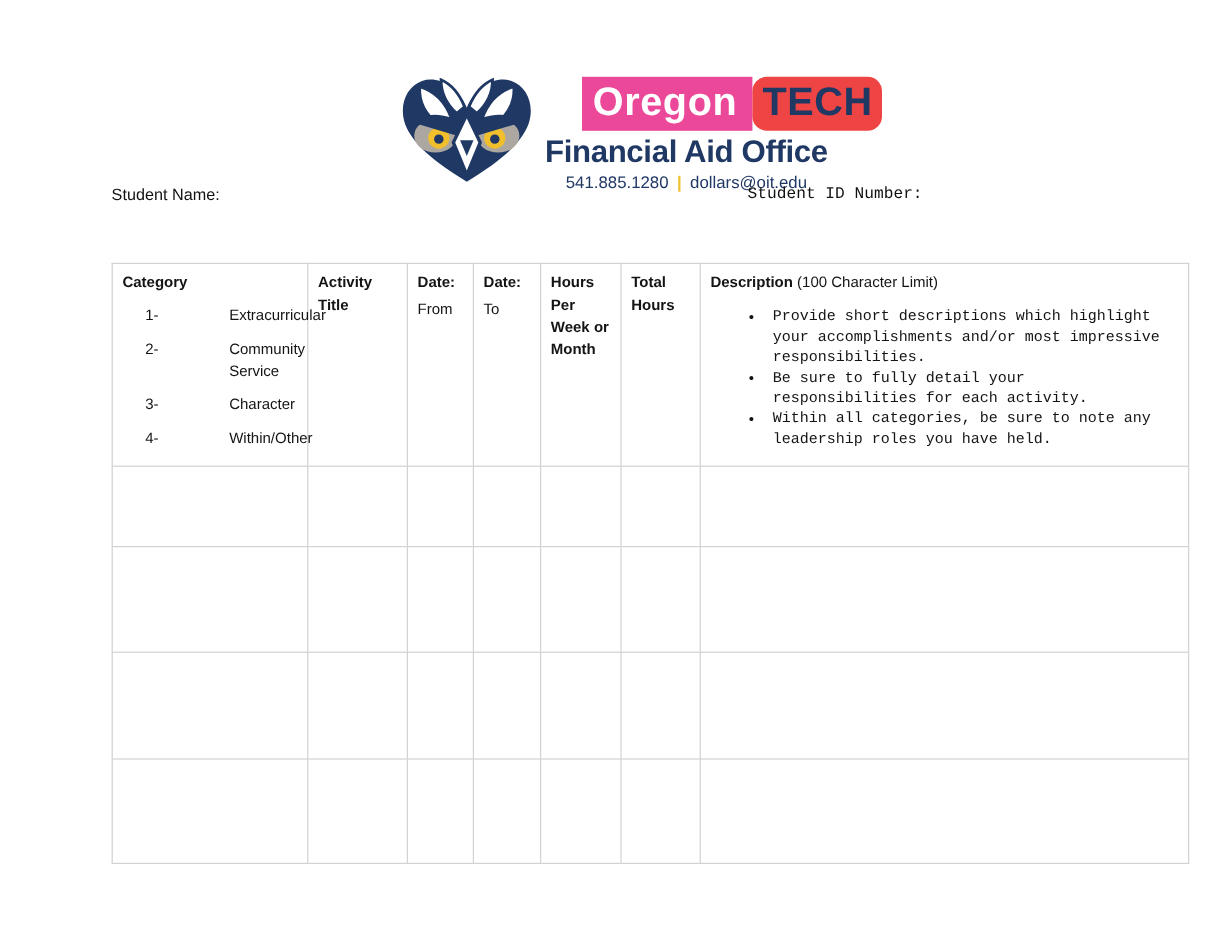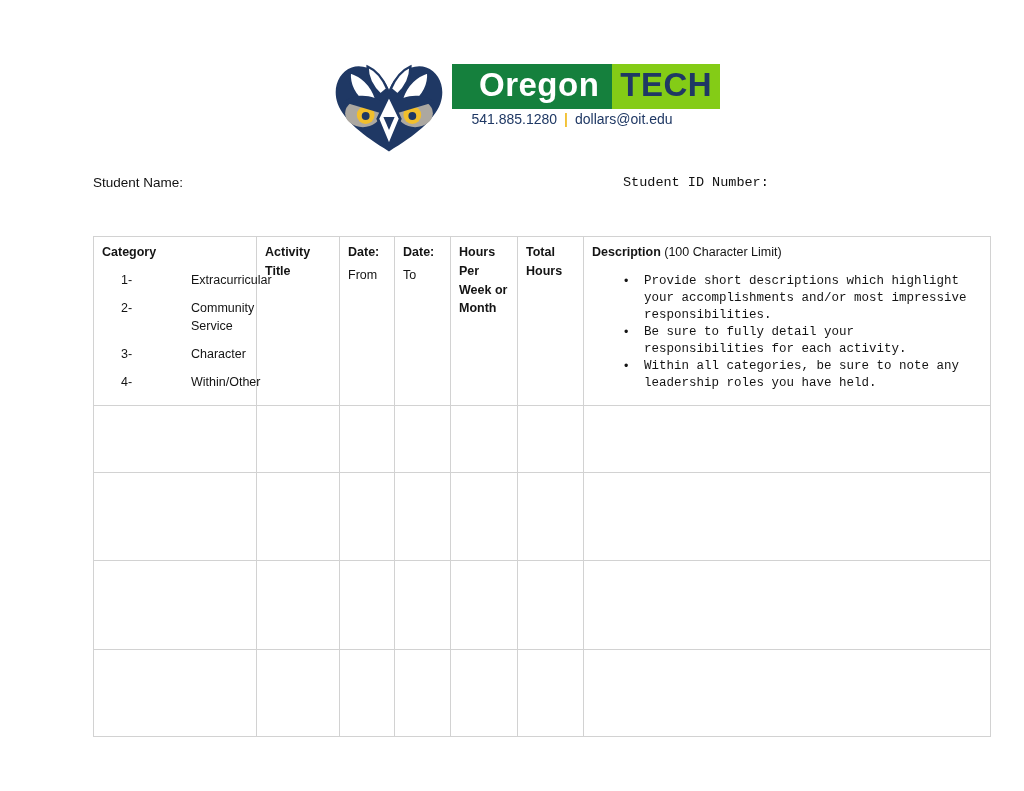--- a/index.html
+++ b/index.html
@@ -4,36 +4,36 @@
 <style>
   * { box-sizing: border-box; }
   html,body { margin:0; padding:0; background:#ffffff; }
   body { font-family:"Liberation Sans", sans-serif; color:#161616; }
   .page { position:relative; width:1024px; height:791px; background:#ffffff; overflow:hidden; }
 
   
   .owl { position:absolute; left:333px; top:60px; width:112px; height:97px; }
   .wordmark { position:absolute; left:452px; top:64px; width:240px; }
   .wm-boxes { display:flex; height:45px; }
-  .wm-oregon { background:#15803d; color:#ffffff; font-weight:bold; font-size:33px;
-               display:flex; align-items:center; padding:0 13px 3px 27px; letter-spacing:0.5px; }
-  .wm-tech { background:#84cc16; color:#1F3864; font-weight:bold; font-size:33px;
-             display:flex; align-items:center; padding:0 8px 3px 8px; letter-spacing:0.5px; }
+  .wm-oregon { background:#ec4899; color:#ffffff; font-weight:bold; font-size:33px;
+               display:flex; align-items:center; padding:0 13px 3px 9px; letter-spacing:0.5px;margin-left:33px; }
+  .wm-tech { background:#ef4444; color:#1F3864; font-weight:bold; font-size:33px;
+             display:flex; align-items:center; padding:0 8px 3px 8px; letter-spacing:0.5px;border-radius:12px; }
   .wm-sub { color:#1F3864; font-weight:bold; font-size:26px; letter-spacing:-0.3px;
             margin-top:2px; text-align:center; white-space:nowrap; }
   .wm-contact { color:#1F3864; font-size:14px; text-align:center; margin-top:2px; white-space:nowrap; }
   .wm-contact .sep { color:#F2BF2C; font-weight:bold; padding:0 7px; }
 
   
-  .lbl { position:absolute; top:175px; font-size:13.5px; color:#111; }
+  .lbl { position:absolute; top:155px; font-size:13.5px; color:#111; }
   .lbl-name { left:93px; }
   .lbl-id { left:623px;font-family:Liberation Mono, monospace; }
 
   
-  table.grid { position:absolute; left:93px; top:236px; width:897px;
+  table.grid { position:absolute; left:93px; top:219px; width:897px;
                border-collapse:collapse; table-layout:fixed; }
   table.grid td { border:1px solid #D2D2D2; vertical-align:top; padding:6px 8px;
                   font-size:12.5px; line-height:1.5; color:#141414; }
   tr.hdr td { height:169px; }
   tr.r1 td { height:67px; }
   tr.r2 td { height:88px; }
   tr.r3 td { height:89px; }
   tr.r4 td { height:87px; }
   .b { font-weight:bold; }
 
@@ -69,20 +69,21 @@
     <path d="M109 45 L62 59 L62 48 C78 35 98 36 109 45 Z" fill="#1F3864"></path>
     <path d="M60 38 L48 63 L60 92 L72 63 Z" fill="#ffffff" stroke="#1F3864" stroke-width="3"></path>
     <path d="M54 61 L66 61 L60 75 Z" fill="#1F3864"></path>
   </svg>
 
   <div class="wordmark">
     <div class="wm-boxes">
       <div class="wm-oregon">Oregon</div>
       <div class="wm-tech">TECH</div>
     </div>
+    <div class="wm-sub">Financial Aid Office</div>
     <div class="wm-contact">
       <span>541.885.1280</span><span class="sep">|</span><span>dollars@oit.edu</span>
     </div>
   </div>
 
   <div class="lbl lbl-name">Student Name:</div>
   <div class="lbl lbl-id">Student ID Number:</div>
 
   <table class="grid">
     <colgroup>

